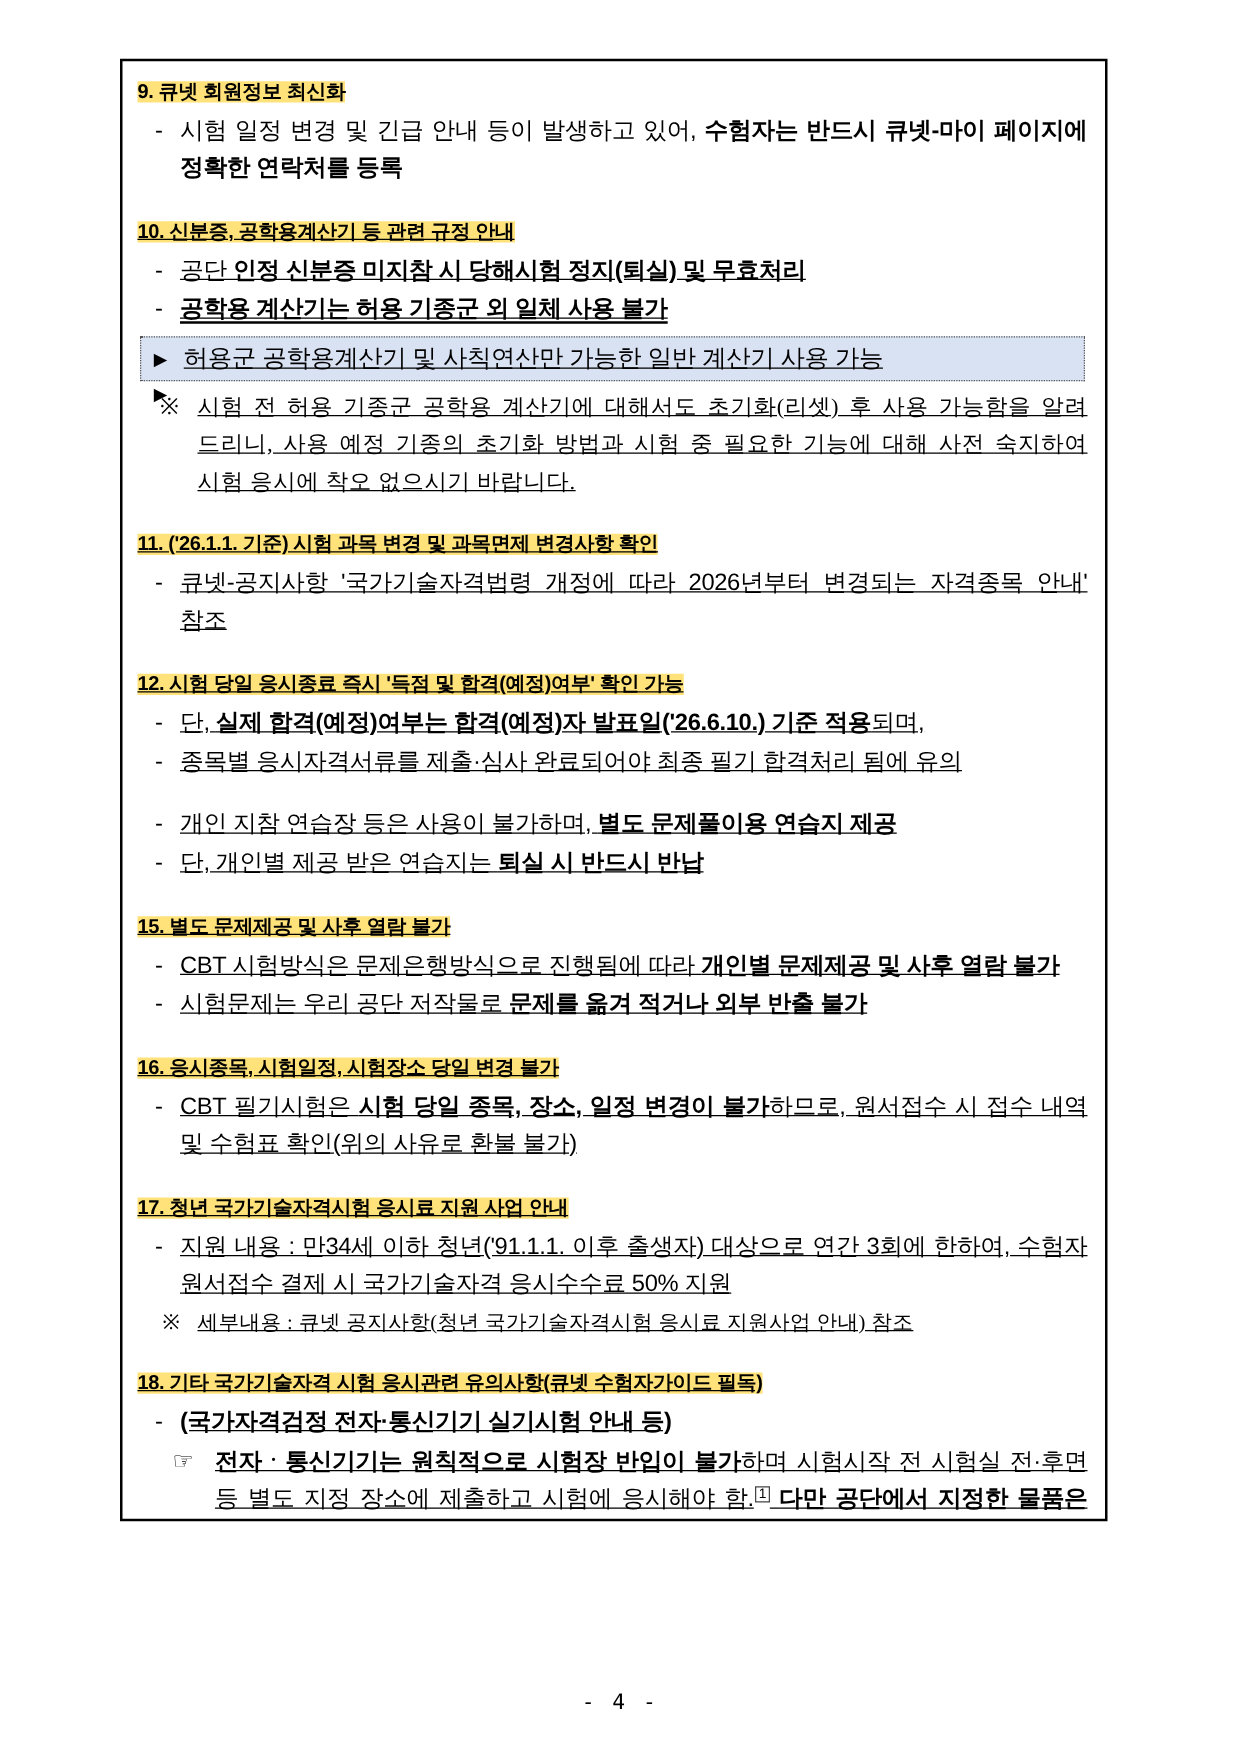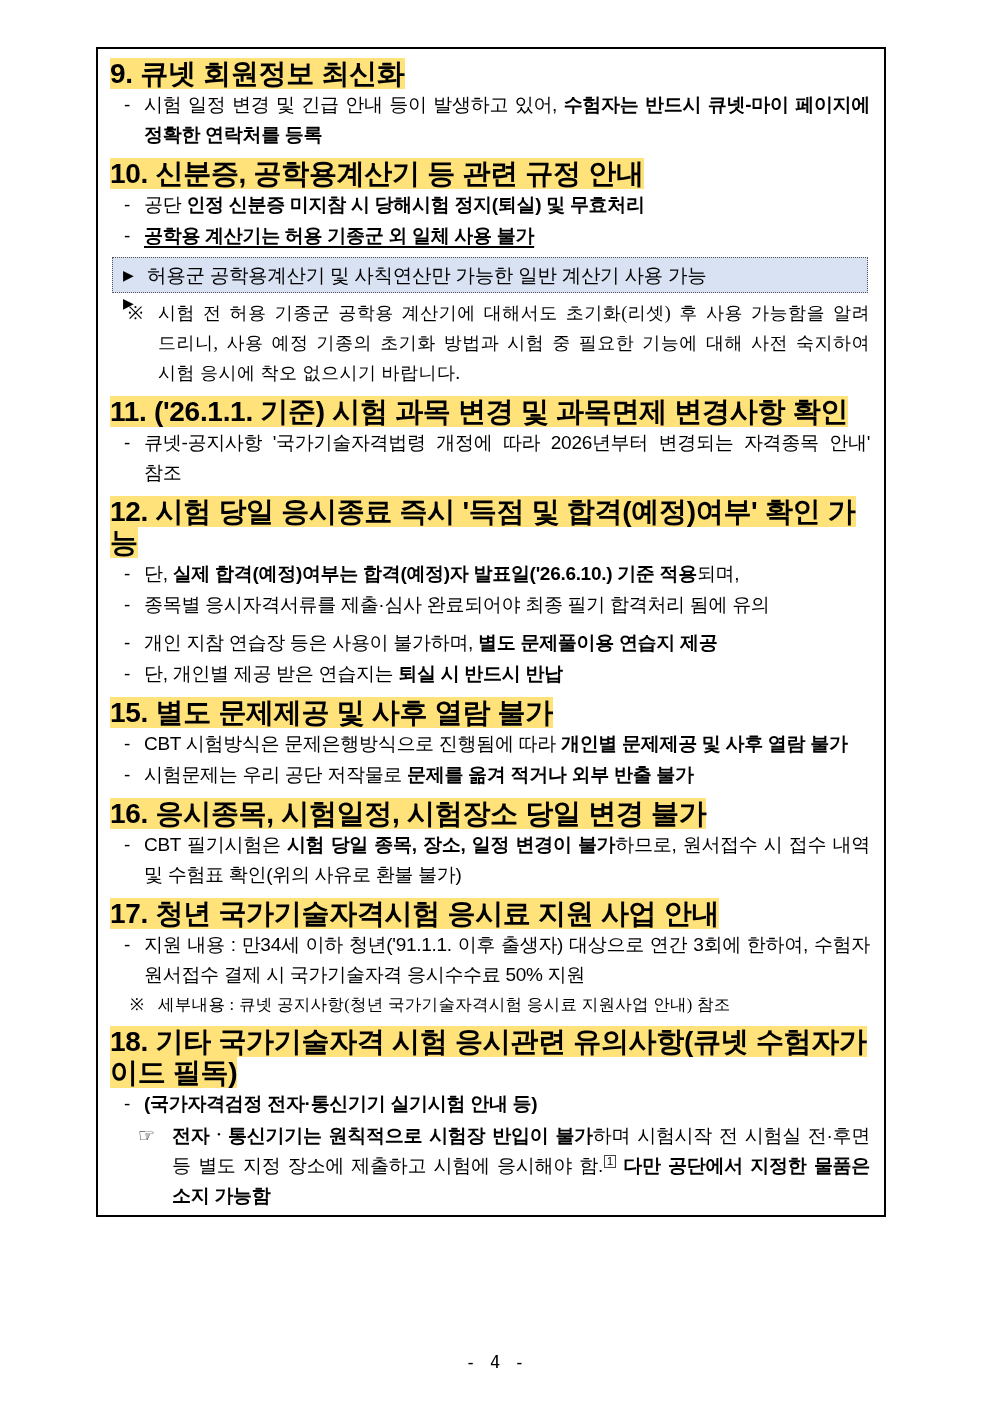--- a/index.html
+++ b/index.html
@@ -6,23 +6,23 @@
   body{
     width:992px;height:1403px;position:relative;background:#ffffff;
     font-family:"Liberation Sans","DejaVu Sans",sans-serif;
     color:var(--text,#000);
   }
   .page-border{
     position:absolute;left:96px;top:47px;width:790px;height:1170px;
     border:2px solid var(--border,#000);box-sizing:border-box;
     padding:9px 14px 6px 12px;overflow:hidden;
   }
-  .section + .section{margin-top:8px;}
+  .section + .section{margin-top:20px;text-decoration:underline;}
   .heading{
-    font-size:28px;line-height:31px;font-weight:bold;letter-spacing:-0.3px;
+    font-size:16px;line-height:31px;font-weight:bold;letter-spacing:-0.3px;
   }
   .heading .hl{background:var(--highlight,#ffe27a);}
   .para{position:relative;font-size:19px;line-height:30px;letter-spacing:-0.3px;}
   .para .content{display:block;text-align:justify;word-break:keep-all;}
   .bullet{padding-left:34px;margin-top:1px;}
   .bullet > .marker{position:absolute;left:14px;top:0;}
   .note{padding-left:48px;margin-top:3px;font-family:"Liberation Serif","DejaVu Serif",serif;font-size:18px;letter-spacing:0.5px;line-height:30px;}
   .note > .marker{position:absolute;left:18px;top:0;}
   .subnote{padding-left:48px;margin-top:2px;font-family:"Liberation Serif","DejaVu Serif",serif;font-size:16.5px;letter-spacing:0.3px;line-height:26px;}
   .subnote > .marker{position:absolute;left:20px;top:0;}

